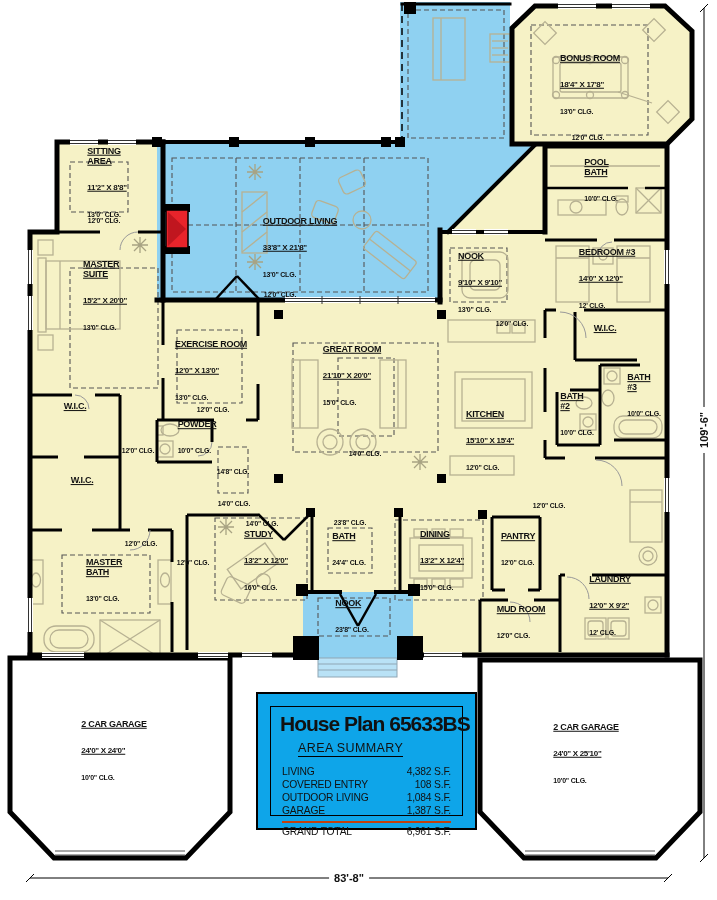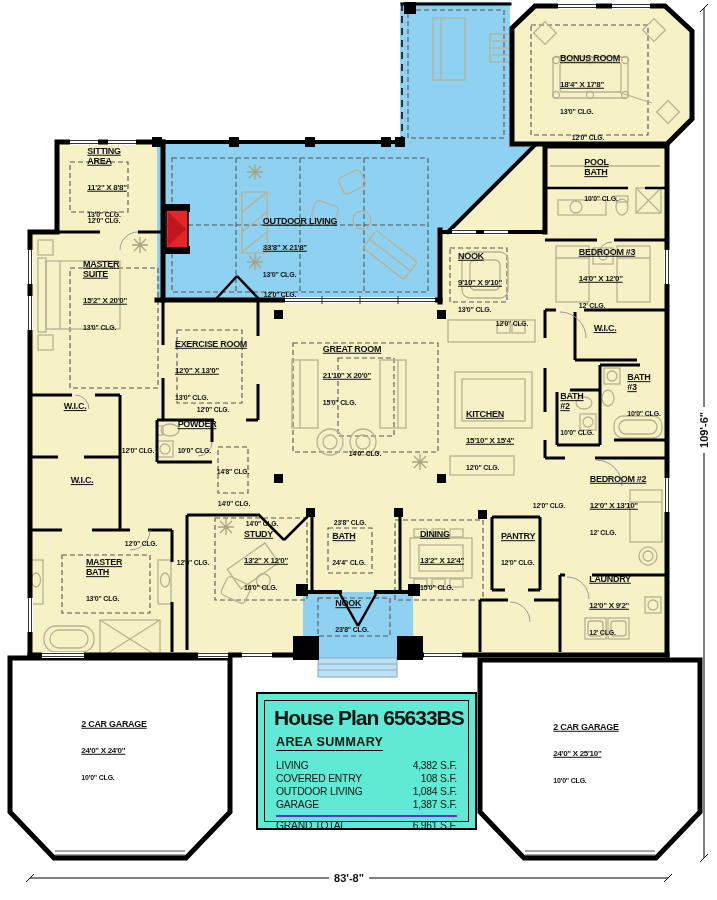--- a/index.html
+++ b/index.html
@@ -6,29 +6,29 @@
   .plan{position:relative;width:717px;height:900px;background:#fff;overflow:hidden;
         font-family:"Liberation Sans", sans-serif;color:#111;}
   svg.base{position:absolute;left:0;top:0;}
   .rlabel{position:absolute;transform:translate(-50%,-50%);text-align:left;
           line-height:1.12;white-space:pre-line;z-index:5;}
   .rname{font-size:9px;font-weight:bold;letter-spacing:-0.3px;text-decoration:underline;text-underline-offset:1px;}
   .rdims{font-size:8px;font-weight:bold;letter-spacing:-0.3px;text-decoration:underline;text-underline-offset:1px;}
   .rclg{font-size:7px;font-weight:600;letter-spacing:-0.2px;}
   .note{position:absolute;transform:translate(-50%,-50%);font-size:6.8px;font-weight:600;
         letter-spacing:-0.2px;white-space:nowrap;z-index:5;}
-  .titleblock{position:absolute;left:256px;top:692px;width:221px;height:138px;background:#5eead4;
-              border:2.5px solid #000;padding:6px;box-sizing:border-box;z-index:6;}
+  .titleblock{position:absolute;left:256px;top:692px;width:221px;height:138px;background:#0ea5e9;
+              border:2.5px solid #000;padding:12px;box-sizing:border-box;z-index:6;}
   .tb-inner{border:1.2px solid #000;width:100%;height:100%;box-sizing:border-box;padding:5px 9px 4px 9px;}
   .tb-title{font-size:21px;font-weight:bold;letter-spacing:-1px;white-space:nowrap;}
-  .tb-heading{display:inline-block;font-size:12.5px;font-weight:bold;letter-spacing:0.4px;
-              border-bottom:1.6px solid #000;margin:5px 0 7px 2px;padding-bottom:1px;}
+  .tb-heading{display:inline-block;font-size:12.5px;font-weight:normal;letter-spacing:0.4px;
+              border-bottom:1.6px solid #000;margin:5px 0 7px 18px;padding-bottom:1px;}
   .tb-rows{margin:0 2px;}
   .tb-row{display:flex;justify-content:space-between;font-size:10.3px;margin:2px 0;letter-spacing:-0.2px;}
-  .tb-total{border-top:2px solid #6d28d9;margin-top:5px;padding-top:3px;}
+  .tb-total{border-top:2px solid #c2410c;margin-top:5px;padding-top:3px;}
   .dim-bottom{position:absolute;left:349px;top:878px;transform:translate(-50%,-50%);
               background:#fff;padding:0 5px;font-size:11px;font-weight:600;z-index:6;}
   .dim-right{position:absolute;left:704px;top:430px;transform:translate(-50%,-50%) rotate(-90deg);
              background:#fff;padding:0 5px;font-size:11px;font-weight:600;white-space:nowrap;z-index:6;}
 </style>
 </head>
 <body>
 
 <div class="plan">
 
@@ -523,28 +523,27 @@
     <div class="rclg">15'0" CLG.</div>
   </div>
   <div class="rlabel" style="left:352px;top:616px">
     <div class="rname">NOOK</div>
     <div class="rclg">23'8" CLG.</div>
   </div>
   <div class="rlabel" style="left:518px;top:549px">
     <div class="rname">PANTRY</div>
     <div class="rclg">12'0" CLG.</div>
   </div>
+  <div class="rlabel" style="left:521px;top:622px">
+    <div class="rname">MUD ROOM</div>
+    <div class="rclg">12'0" CLG.</div>
+  </div>
   <div class="rlabel" style="left:610px;top:605px">
     <div class="rname">LAUNDRY</div>
     <div class="rdims">12'0" X 9'2"</div>
-    <div class="rclg">12' CLG.</div>
-  </div>
-  <div class="rlabel" style="left:618px;top:505px">
-    <div class="rname">BEDROOM #2</div>
-    <div class="rdims">12'0" X 13'10"</div>
     <div class="rclg">12' CLG.</div>
   </div>
   <div class="rlabel" style="left:114px;top:750px">
     <div class="rname">2 CAR GARAGE</div>
     <div class="rdims">24'0" X 24'0"</div>
     <div class="rclg">10'0" CLG.</div>
   </div>
   <div class="rlabel" style="left:586px;top:753px">
     <div class="rname">2 CAR GARAGE</div>
     <div class="rdims">24'0" X 25'10"</div>

